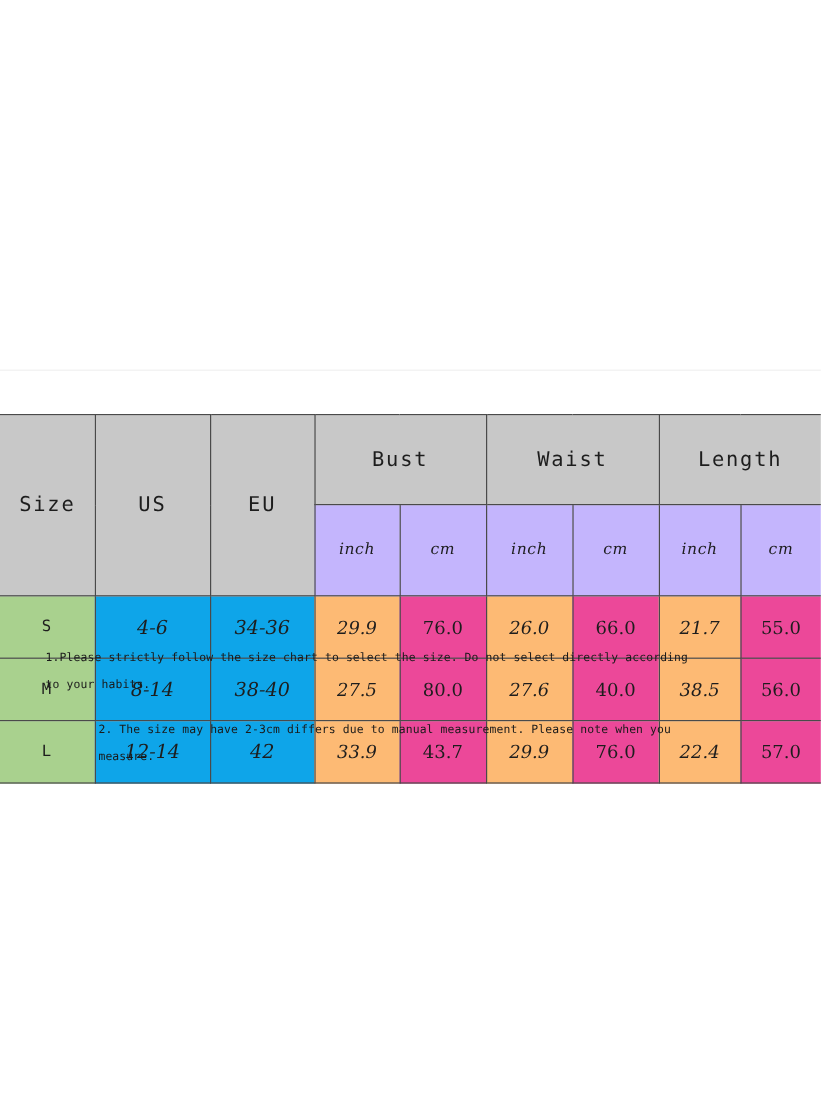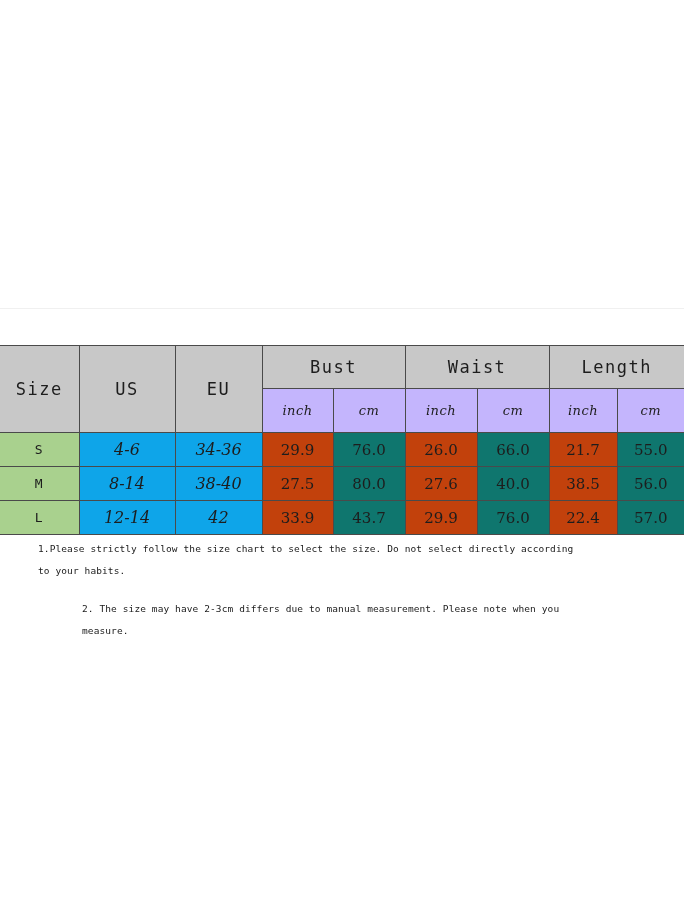--- a/index.html
+++ b/index.html
@@ -37,21 +37,21 @@
     table-layout: fixed;
     width: 684px;
     font-family: "DejaVu Serif", "Liberation Serif", serif;
   }
 
   table.size-chart td,
   table.size-chart th {
     border: 1px solid #4a4a4a;
     text-align: center;
     vertical-align: middle;
-    padding: 0;
+    padding: 16px;
     font-weight: normal;
     color: #1d1d1d;
   }
   
   table.size-chart tr > *:first-child { border-left: none; }
   table.size-chart tr > *:last-child  { border-right: none; }
 
   
   .hdr {
     background: #c8c8c8;
@@ -82,22 +82,22 @@
     color: #1f3d14;
     letter-spacing: 1px;
   }
   td.c-us, td.c-eu {
     background: #0ea5e9;
     font-style: italic;
     font-weight: bold;
     font-size: 16px;
     color: #11233d;
   }
-  td.c-inch { background: #c2410c; font-size: 15px; }
-  td.c-cm   { background: #0f766e; font-size: 15px; }
+  td.c-inch { background: #fdba74; font-size: 15px; font-style: italic; }
+  td.c-cm   { background: #ec4899; font-size: 15px; }
 
   
   .notes {
     position: absolute;
     left: 0;
     top: 538px;
     width: 580px;
     font-family: "DejaVu Sans Mono", "Liberation Mono", monospace;
     font-size: 9.5px;
     color: #1a1a1a;

